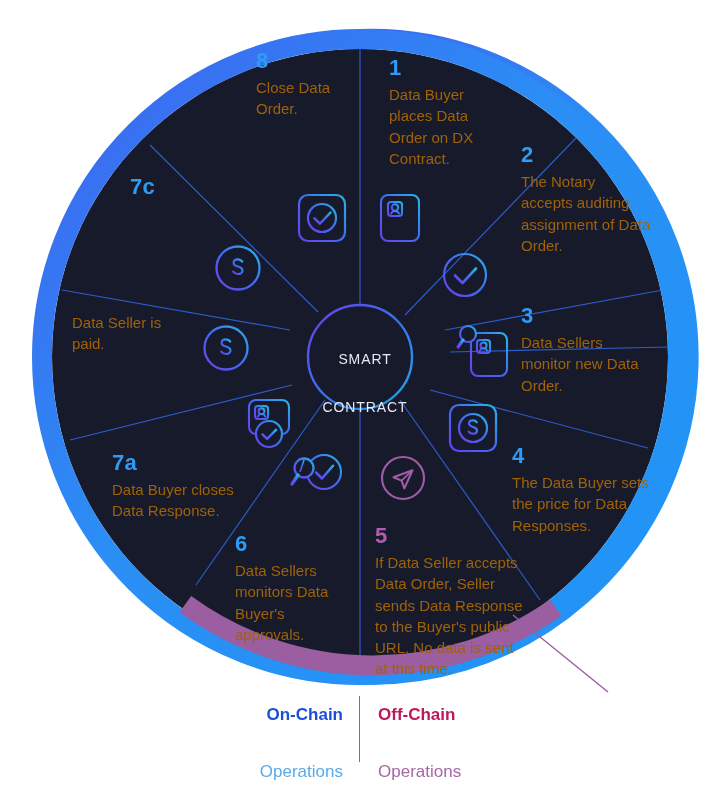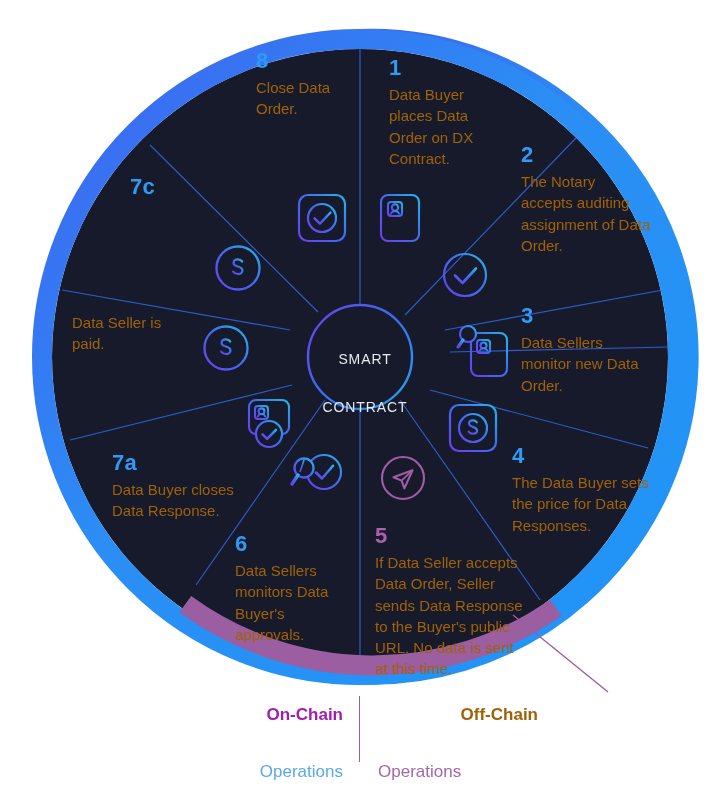--- a/index.html
+++ b/index.html
@@ -57,24 +57,24 @@
   #center-label span{display:block;margin-top:29px;}
 
   
   #legend{
     position:absolute;left:0;top:696px;width:720px;height:70px;
   }
   .legend-item{position:absolute;}
   .legend-item .l1{font-weight:bold;font-size:17px;line-height:1.25;}
   .legend-item .l2{font-size:17px;line-height:1.3;font-weight:400;margin-top:36px;}
   #legend-onchain{left:203px;top:8px;width:140px;text-align:right;}
-  #legend-onchain .l1{color:#a21caf;}
+  #legend-onchain .l1{color:#1d4ed8;}
   #legend-onchain .l2{color:#5aa9e8;}
   #legend-offchain{left:378px;top:8px;width:160px;text-align:left;}
-  #legend-offchain .l1{color:#a16207;text-align:right;}
+  #legend-offchain .l1{color:#be185d;}
   #legend-offchain .l2{color:#a667a6;}
   #legend-divider{
     position:absolute;left:359px;top:0px;width:1px;height:66px;
     background:#9a5e9a;
   }
 </style>
 </head>
 <body>
 
 <div id="stage">

